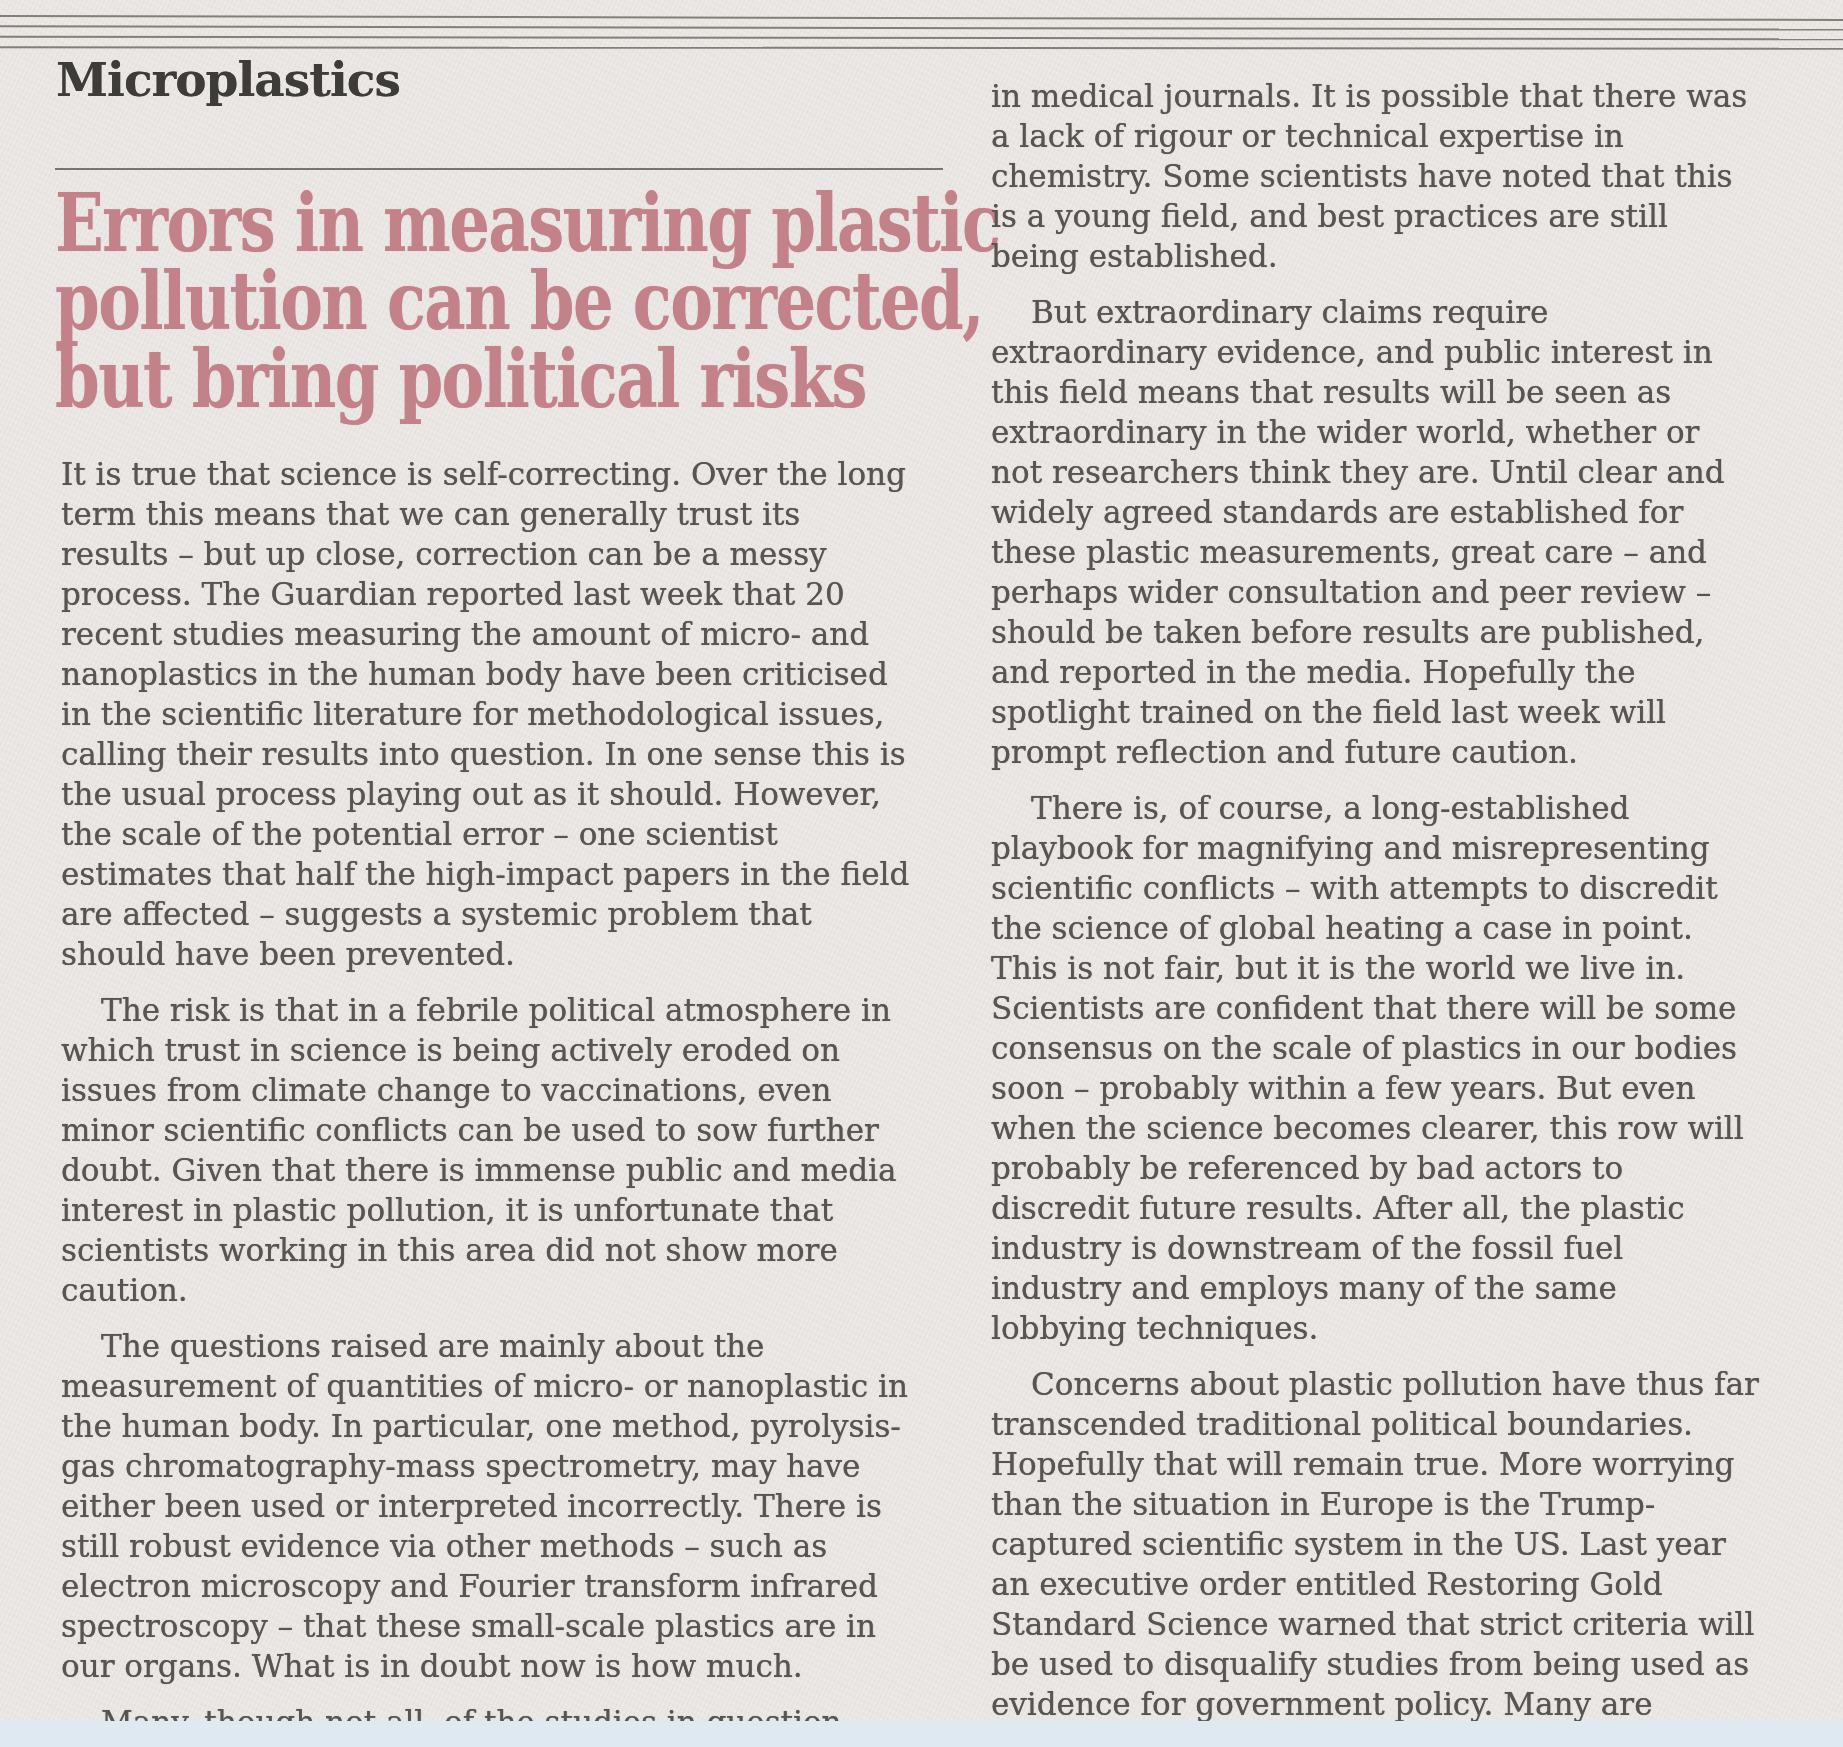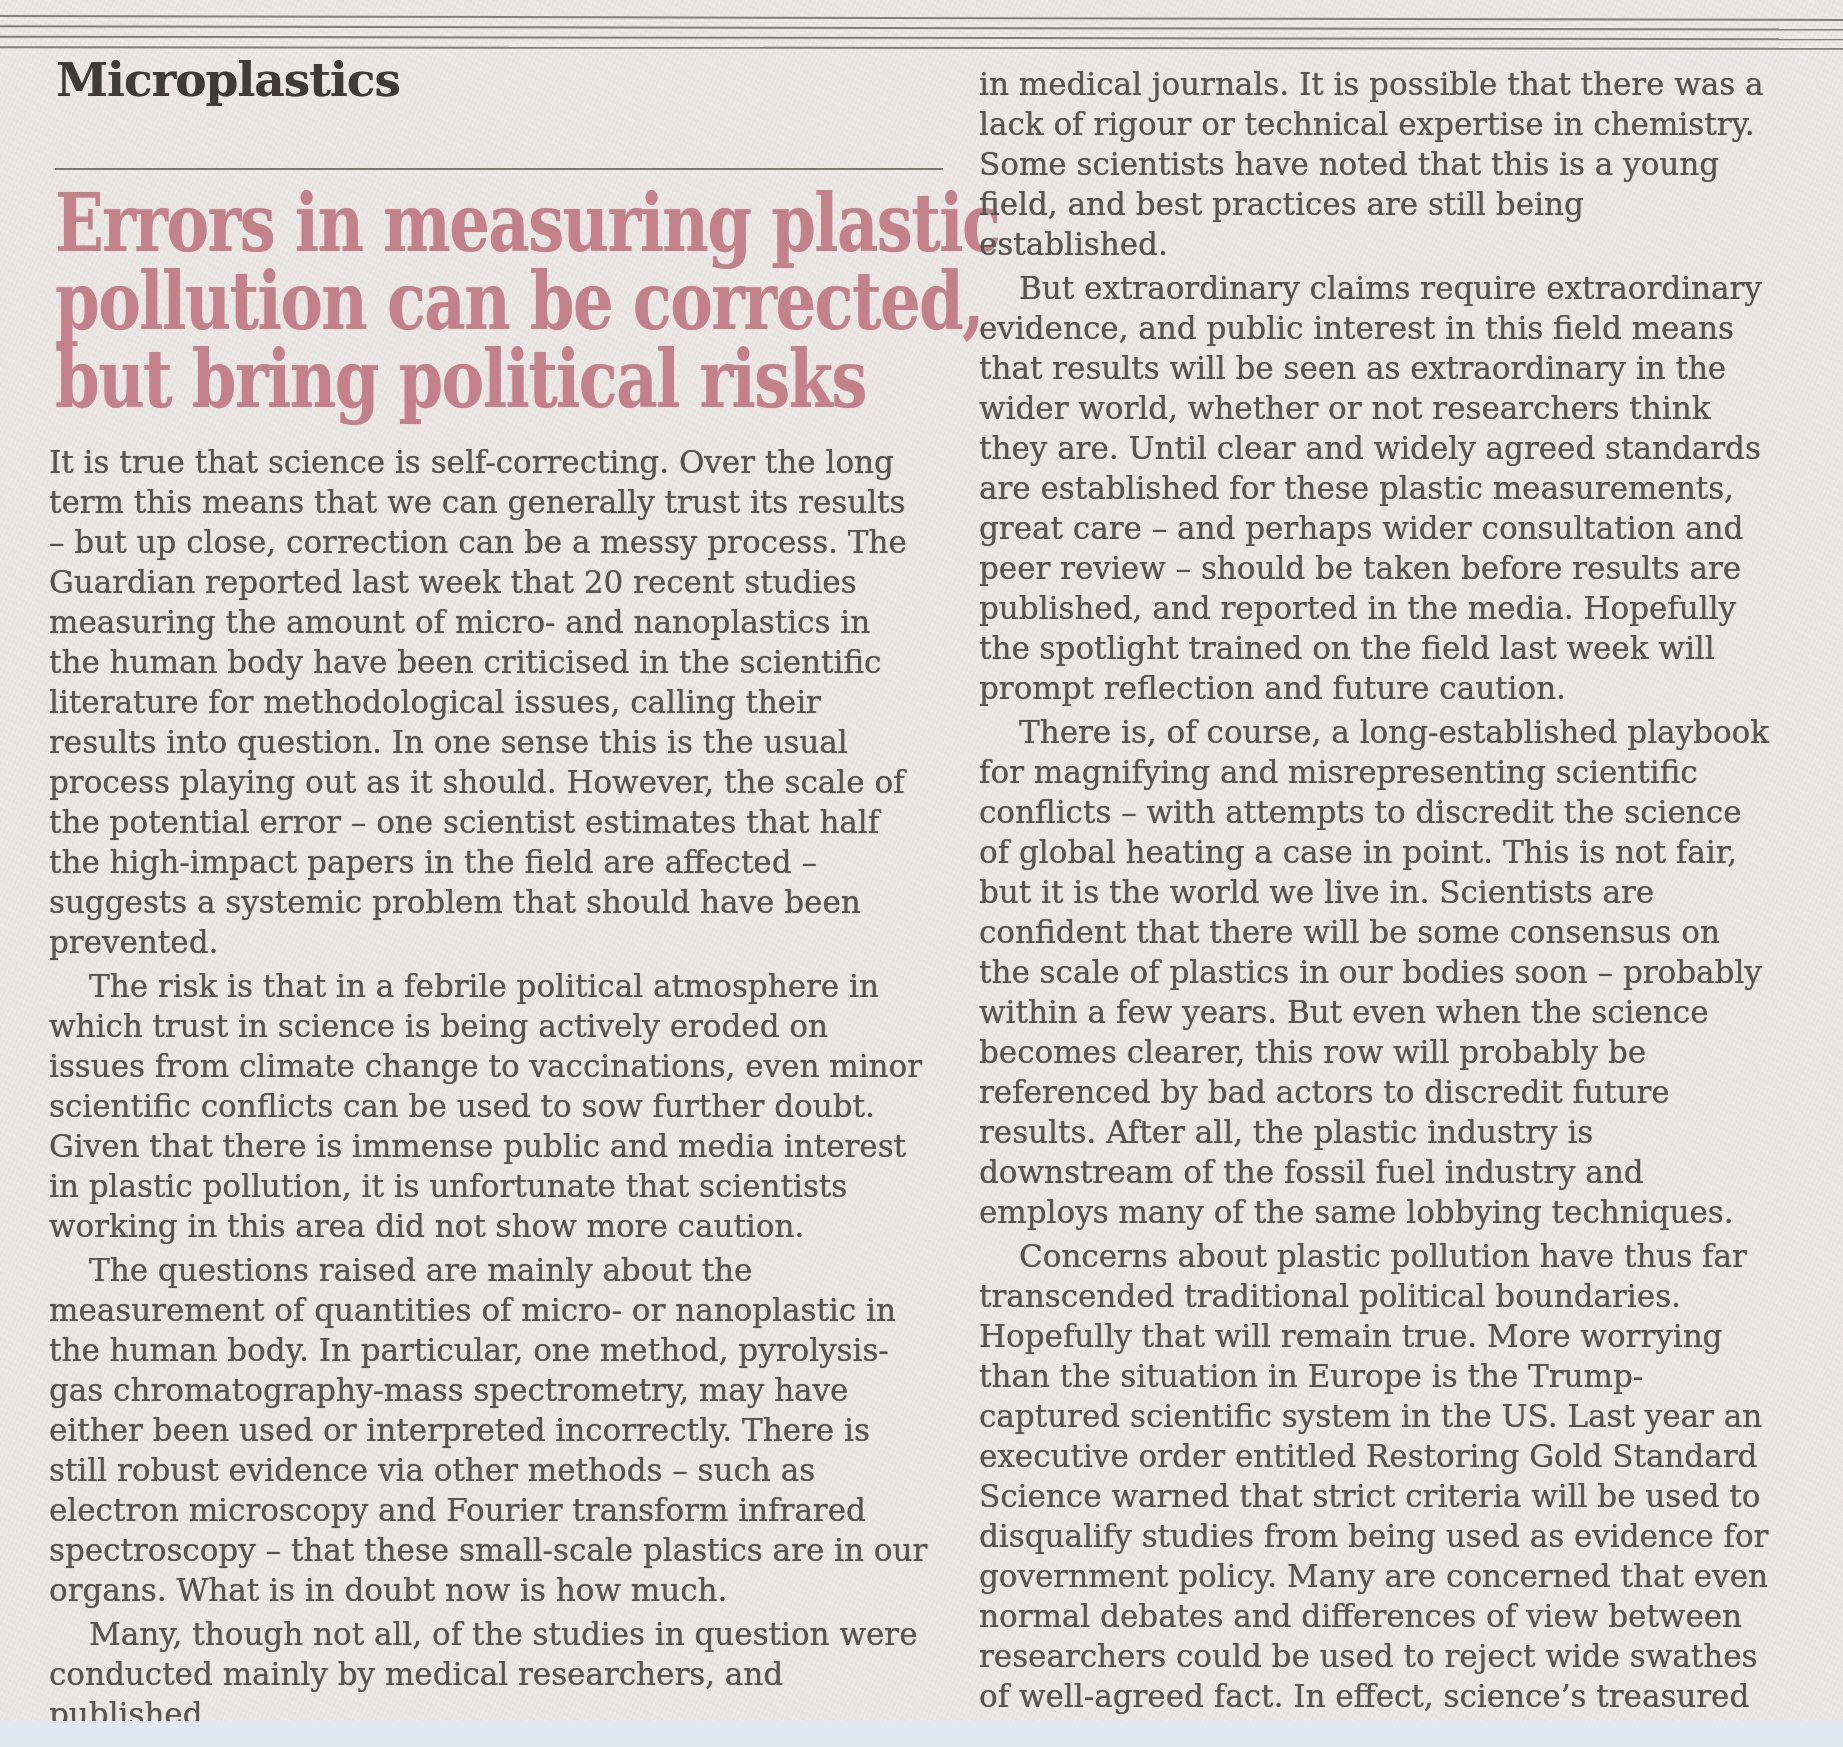--- a/index.html
+++ b/index.html
@@ -43,21 +43,21 @@
     letter-spacing:-2px;white-space:nowrap;
     transform:scaleX(.8);transform-origin:0 50%;
     color:var(--headline);
     text-shadow:0 0 .8px rgba(195,129,138,.55);
   }
 
   .column{position:absolute;}
   .col-left{left:45px;top:438px;width:888px;}
   .col-right{left:975px;top:60px;width:800px;}
   .para{
-    margin:4px;
+    margin:16px;
     font-size:31px;line-height:40px;
     color:var(--body_text);
     text-shadow:0 0 .7px rgba(88,86,96,.75), .4px .4px 0 rgba(88,86,96,.25);
     text-align:left;
   }
   .para.indent{text-indent:40px;}
 
   .bottom-strip{position:absolute;left:0;top:1721px;width:100%;height:26px;background:var(--bottom_strip);}
 </style>
 </head>

